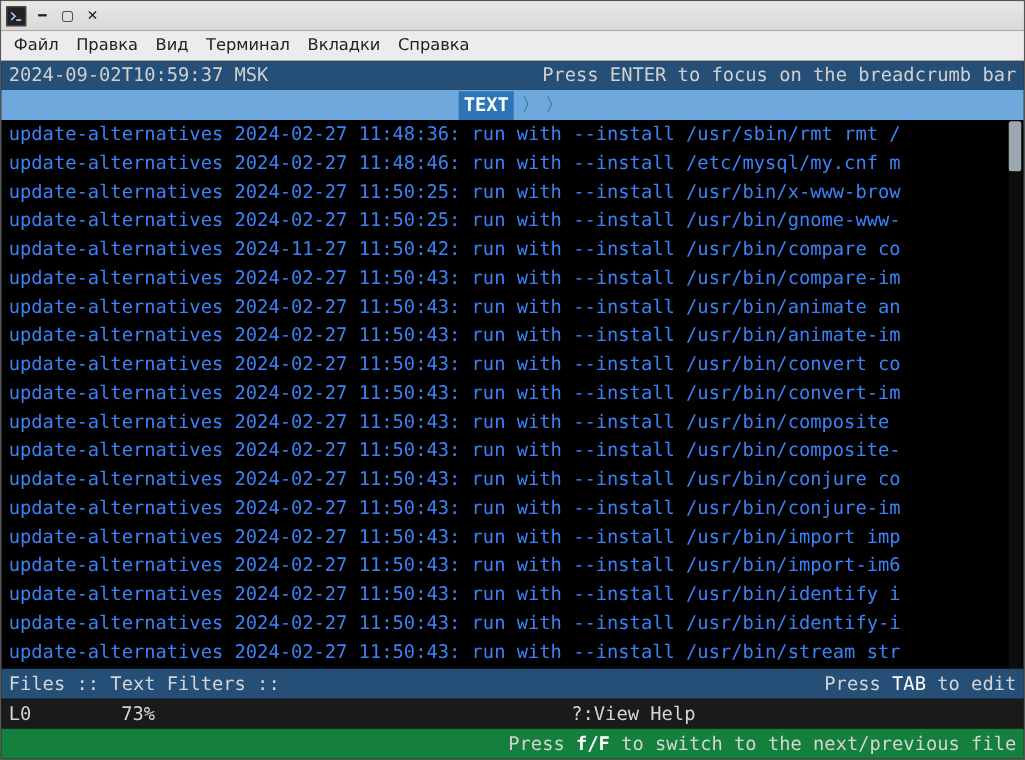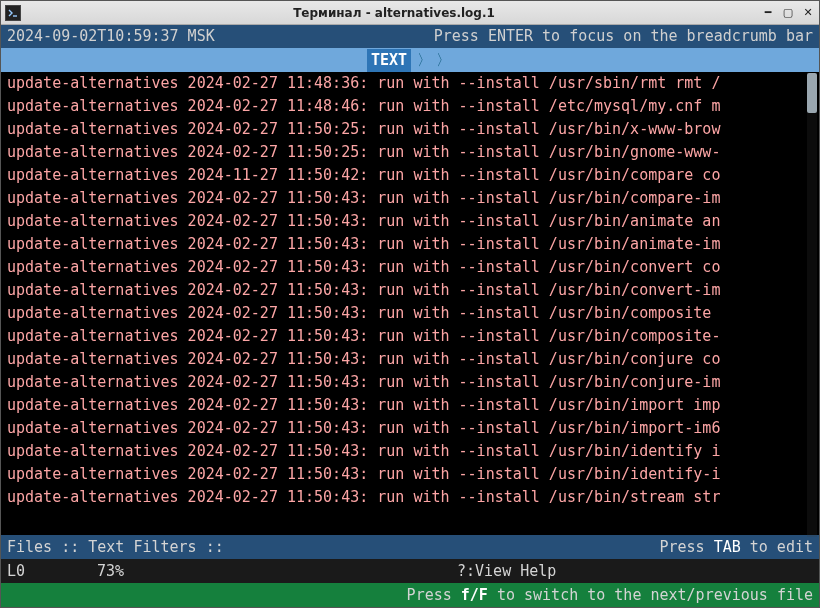--- a/index.html
+++ b/index.html
@@ -16,21 +16,21 @@
   .term { flex: 1; background: #000; color: #c8c8c8; font-family: "DejaVu Sans Mono","Liberation Mono",monospace; font-size: 15px; line-height: 23px; display:flex; flex-direction:column; overflow:hidden; position:relative; }
   .row { white-space: pre; padding: 0 6px; }
   .header-row { background: #264f78; color: #d0d0d0; display:flex; }
   .header-row .left { flex:1; }
   .header-row .right { }
   .crumb-row { background: #6fa8dc; color:#1a1a1a; display:flex; align-items:center; height:24px; padding:0 6px;justify-content:center; }
   .crumb-badge { background:#2e75b6; color:#fff; padding:0 4px; margin-right:4px; font-weight:bold; }
   .crumb-sep { color:#156082; padding:0 2px; }
   .crumb-name { color:#0a2a43; }
   .log-area { flex:1; overflow:hidden; }
-  .log-line { white-space: pre; padding: 0 6px; color:#fca5a5; overflow:hidden; }
+  .log-line { white-space: pre; padding: 0 6px; color:#3b82f6; overflow:hidden; }
   .scrollbar { position:absolute; right:2px; top:48px; bottom:70px; width:10px; background:rgba(60,60,60,.2); }
   .scrollbar .thumb { position:absolute; left:0; right:0; top:0; height:40px; background:#9aa7b0; border-radius:2px; }
   .status1 { background:#264f78; color:#d4d4d4; display:flex; padding:0 6px; height:24px; align-items:center; }
   .status1 .l { flex:1; }
   .status1 .r b { font-weight:normal; color:#fff; }
   .status2 { background:#1a1a1a; color:#d4d4d4; display:flex; padding:0 6px; height:24px; align-items:center; }
   .status2 .col { display:inline-block; }
   .status2 .la { width:90px; }
   .status2 .pct { width:360px; }
   .status3 { background:#15803d; color:#d4d4d4; display:flex; padding:0 6px; height:24px; align-items:center; }
@@ -42,28 +42,35 @@
 
 <div class="window">
 
   <div class="titlebar">
     <div class="app-icon">
       <svg viewBox="0 0 10 10">
           <path d="M1 2 L4 5 L1 8" stroke="#9cf" stroke-width="1.4" fill="none"></path>
           <line x1="5" y1="8" x2="9" y2="8" stroke="#9cf" stroke-width="1.4"></line>
         </svg>
     </div>
-    <div class="title">Терминал - alternatives.log.1</div>
     <div class="win-btns">
       <div class="win-btn">━</div>
       <div class="win-btn">▢</div>
       <div class="win-btn">✕</div>
     </div>
   </div>
 
+  <div class="menubar">
+    <span class="menu-item">Файл</span>
+    <span class="menu-item">Правка</span>
+    <span class="menu-item">Вид</span>
+    <span class="menu-item">Терминал</span>
+    <span class="menu-item">Вкладки</span>
+    <span class="menu-item">Справка</span>
+  </div>
 
   <div class="term">
 
     <div class="row header-row">
       <span class="left">2024-09-02T10:59:37 MSK</span>
       <span class="right">Press ENTER to focus on the breadcrumb bar</span>
     </div>
 
     <div class="crumb-row">
       <span class="crumb-badge">TEXT</span>

